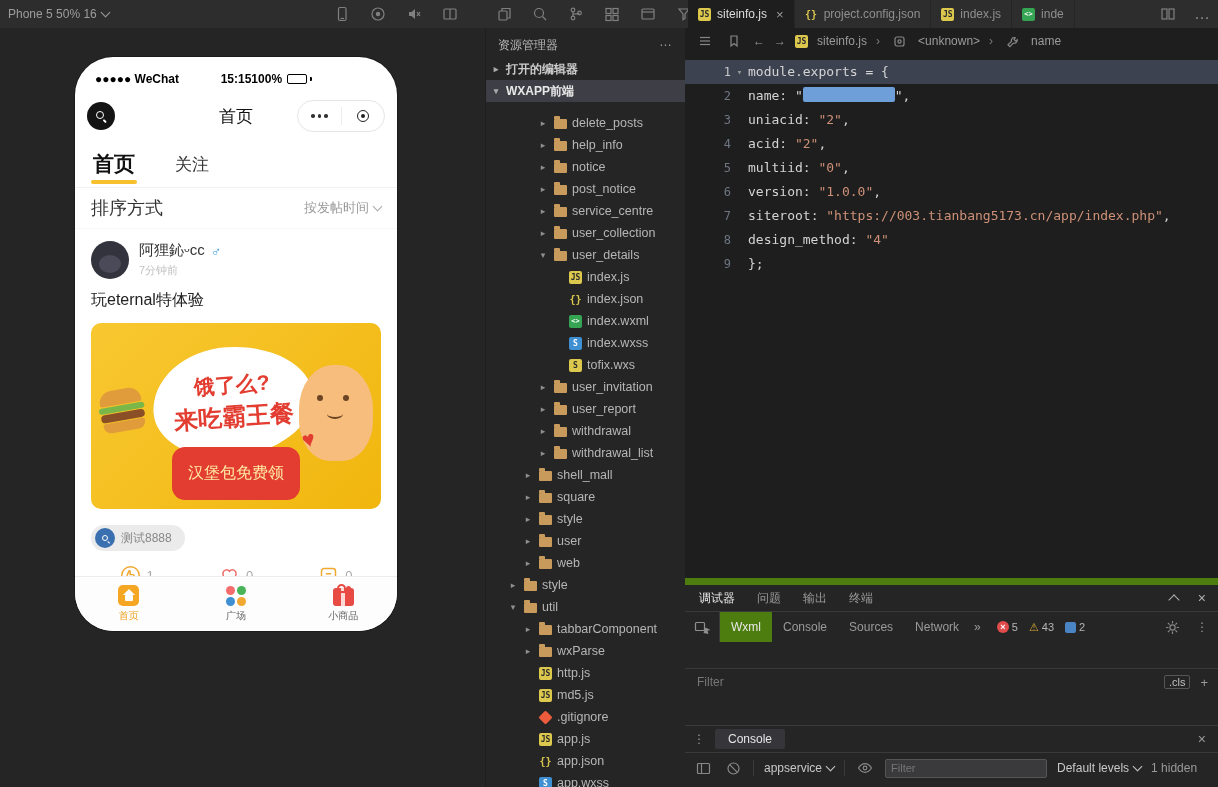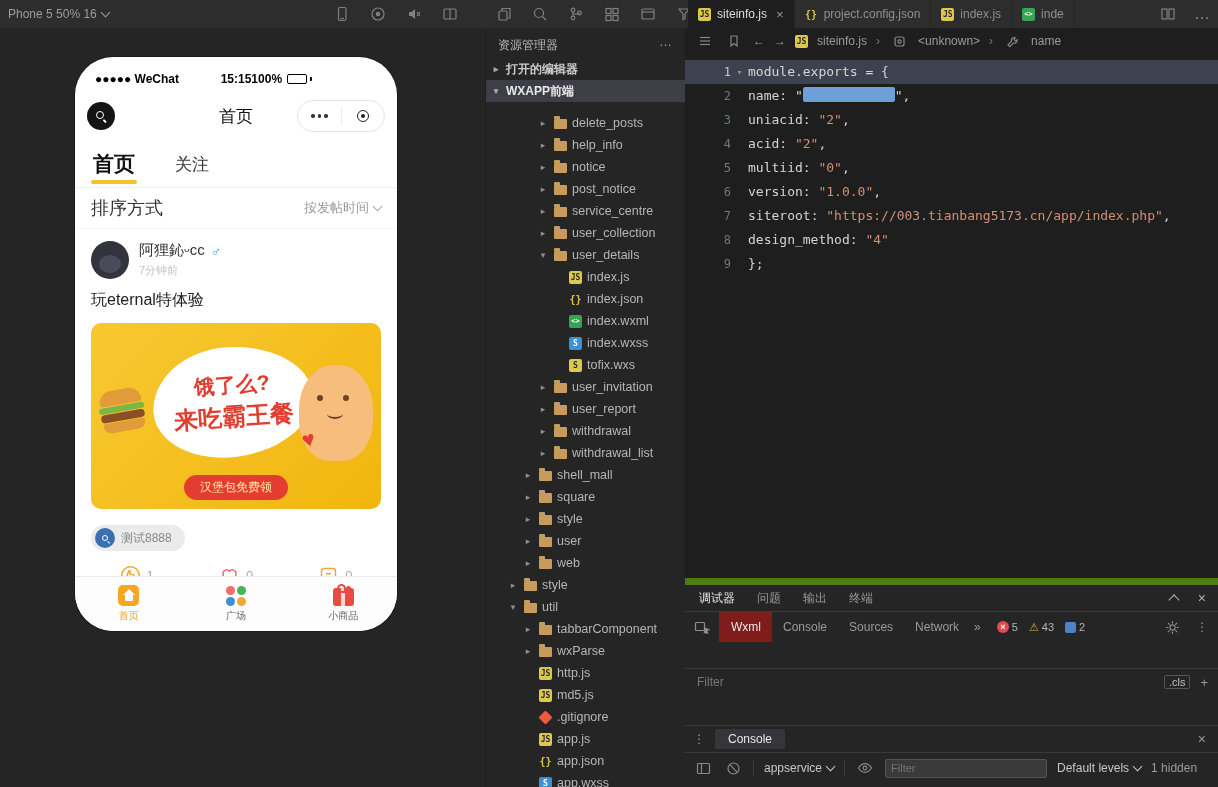--- a/index.html
+++ b/index.html
@@ -61,21 +61,21 @@
   .debug{position:absolute;left:685px;top:578px;width:533px;height:209px;background:#252526;border-top:7px solid #4d7c0f;font-size:12px;color:#9a9a9a;}
   .dbg-r1{position:relative;height:26px;display:flex;align-items:center;gap:22px;padding-left:14px;}
   .dbg-r1 .active{color:#e6e6e6;}
   .dbg-r1-right{position:absolute;right:12px;top:0;height:26px;display:flex;gap:20px;align-items:center;color:#b0b0b0;}
   .chev-up{width:7px;height:7px;border-left:1.5px solid #b0b0b0;border-top:1.5px solid #b0b0b0;transform:rotate(45deg);margin-top:3px;}
   .xmark{font-size:14px;}
   .dbg-r2{position:relative;height:30px;border-top:1px solid #3a3a3a;display:flex;align-items:center;}
   .insp-box{width:34px;height:30px;border-right:1px solid #3a3a3a;display:flex;align-items:center;justify-content:center;}
   .insp-box svg{stroke:#8f8f8f;fill:none;stroke-width:1.2;}
   .dt-tab{padding:0 11px;height:30px;display:flex;align-items:center;}
-  .dt-tab.active{background:#7f1d1d;color:#e8e8e8;}
+  .dt-tab.active{background:#4d7c0f;color:#e8e8e8;}
   .dt-more{margin-left:4px;}
   .badges{display:flex;gap:11px;margin-left:16px;align-items:center;font-size:11px;color:#b5b5b5;}
   .badge{display:flex;align-items:center;gap:3px;}
   .dot-err{width:12px;height:12px;border-radius:50%;background:#e04b4b;color:#fff;font-size:9px;line-height:12px;text-align:center;font-weight:bold;}
   .tri-warn{color:#d8a832;font-size:11px;}
   .sq-info{width:11px;height:11px;border-radius:2px;background:#4b84c4;}
   .dbg-r2-right{position:absolute;right:10px;display:flex;gap:14px;align-items:center;}
   .dbg-r2-right svg{stroke:#9a9a9a;fill:none;stroke-width:1.2;}
   .dbg-gap{height:26px;}
   .dbg-r3{height:28px;border-top:1px solid #3a3a3a;display:flex;align-items:center;gap:19px;padding-left:12px;}
@@ -139,21 +139,21 @@
   .blob-l2{font-size:24px;font-weight:bold;color:#e23d30;margin-top:2px;}
   .burger{position:absolute;left:10px;top:66px;transform:rotate(-10deg);}
   .bun-t{width:42px;height:15px;background:#e09b3a;border-radius:21px 21px 4px 4px;}
   .lettuce{width:46px;height:6px;background:#7ab648;border-radius:3px;margin:1px 0 0 -2px;}
   .patty{width:44px;height:8px;background:#8a4f26;border-radius:4px;margin:1px 0 0 -1px;}
   .bun-b{width:42px;height:10px;background:#e09b3a;border-radius:4px 4px 12px 12px;margin-top:1px;}
   .mascot{position:absolute;right:8px;top:42px;width:74px;height:96px;background:#f7bd7d;border-radius:46% 46% 42% 42%;}
   .mascot::before{content:"";position:absolute;left:18px;top:30px;width:6px;height:6px;border-radius:50%;background:#6b4423;box-shadow:26px 0 0 #6b4423;}
   .mascot::after{content:"";position:absolute;left:28px;top:44px;width:16px;height:8px;border-bottom:2.5px solid #6b4423;border-radius:50%;}
   .m-heart{position:absolute;right:66px;top:104px;color:#e23d30;font-size:22px;transform:rotate(-14deg);}
-  .ribbon{position:absolute;left:50%;transform:translateX(-50%);bottom:9px;background:#e23d30;color:#ffe9a4;font-size:12px;padding:4px 16px;border-radius:13px;white-space:nowrap;}
+  .ribbon{position:absolute;left:50%;transform:translateX(-50%);bottom:9px;background:#e23d30;color:#ffe9a4;font-size:16px;padding:16px 16px;border-radius:13px;white-space:nowrap;}
   .p-badge{margin:16px 0 0 16px;display:inline-flex;align-items:center;gap:6px;height:26px;background:#ebebeb;border-radius:13px;padding:0 13px 0 4px;font-size:12px;color:#888;}
   .badge-circle{width:20px;height:20px;border-radius:50%;background:#3a70b0;display:flex;align-items:center;justify-content:center;}
   .mag-s{position:relative;width:9px;height:9px;}
   .mag-s::before{content:"";position:absolute;left:1px;top:1px;width:4px;height:4px;border:1.3px solid #fff;border-radius:50%;}
   .mag-s::after{content:"";position:absolute;left:7px;top:7px;width:3px;height:1.3px;background:#fff;transform:rotate(45deg);transform-origin:0 0;}
   .p-actions{display:flex;justify-content:space-around;padding:14px 12px 0;}
   .act{display:flex;align-items:center;gap:6px;font-size:13px;color:#aaa;}
   .act svg{fill:none;stroke-width:1.7;}
   .p-tabbar{position:absolute;left:0;right:0;bottom:0;height:54px;border-top:1px solid #ececec;display:flex;background:#fdfdfd;}
   .tb-item{flex:1;display:flex;flex-direction:column;align-items:center;justify-content:center;gap:3px;font-size:10px;color:#666;}

